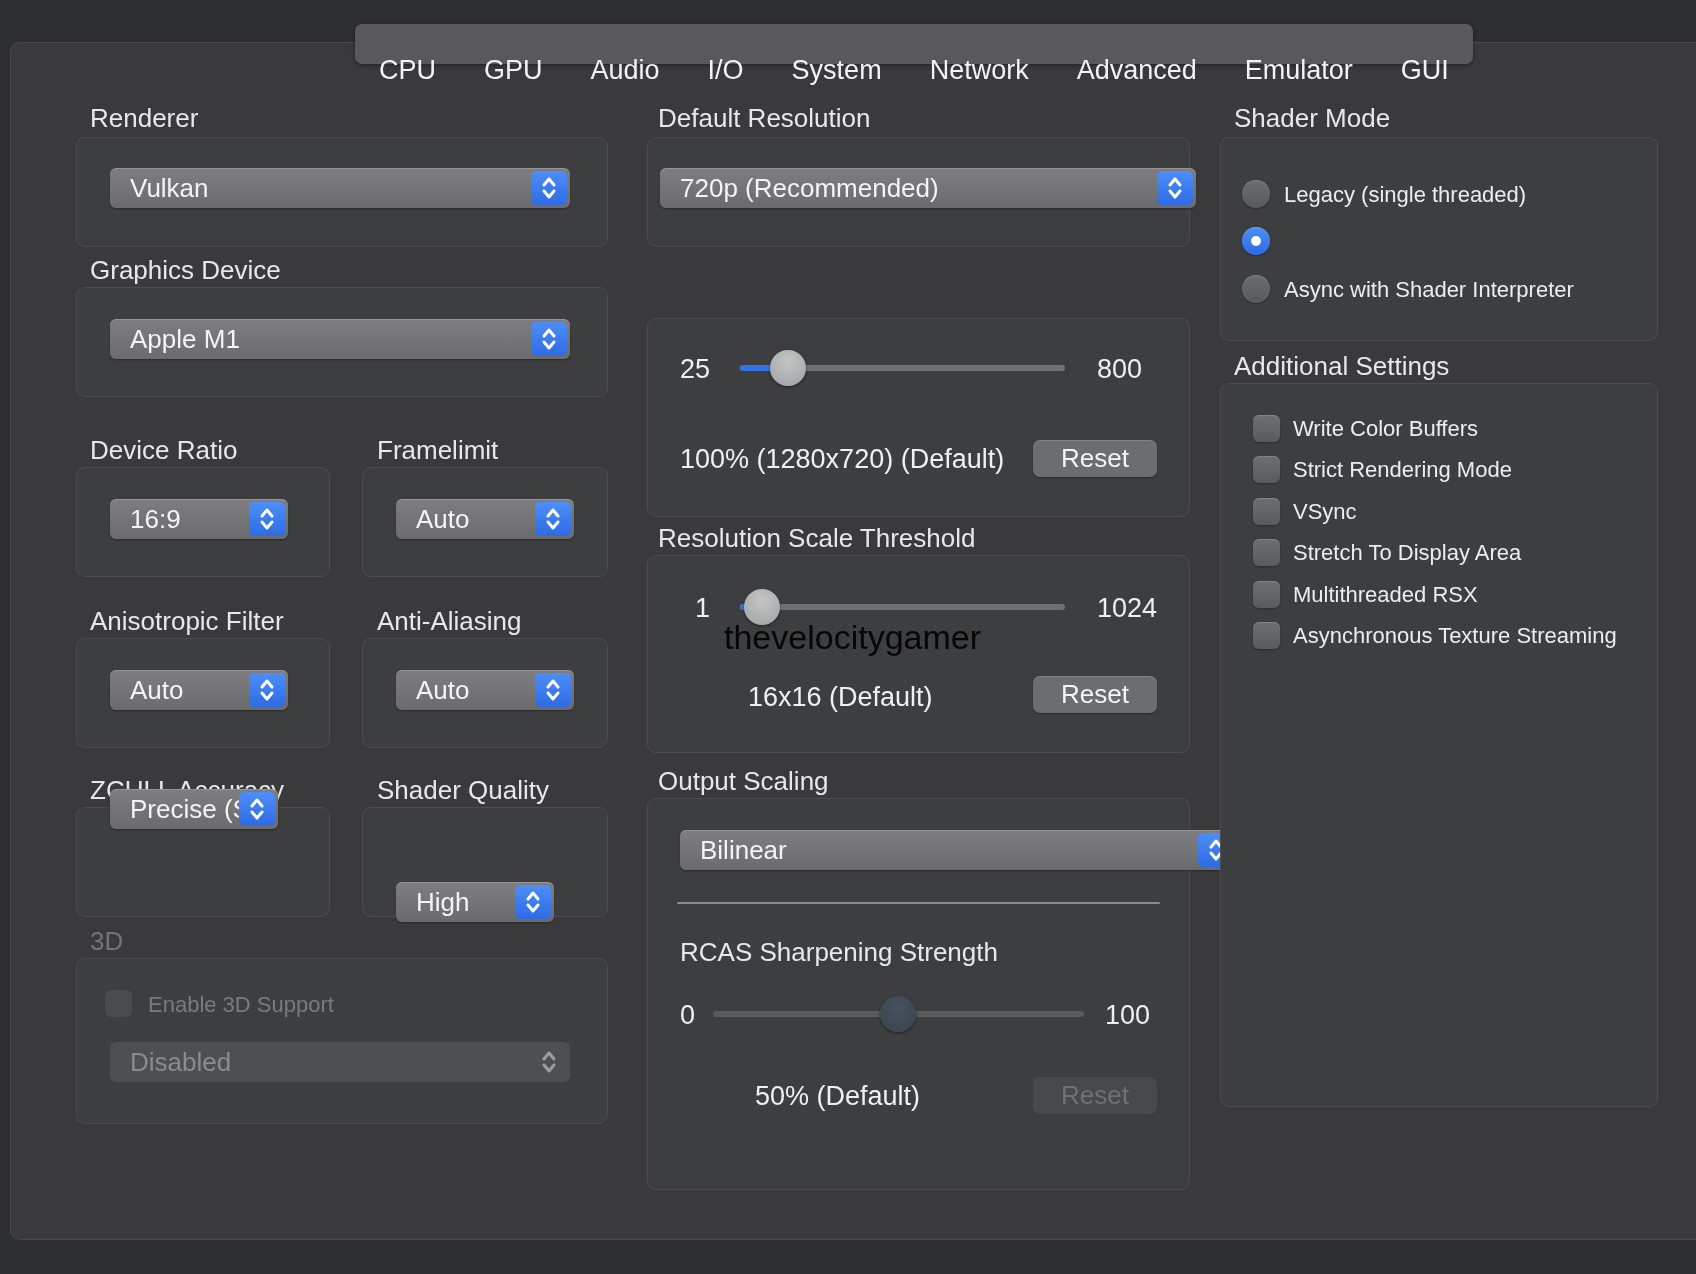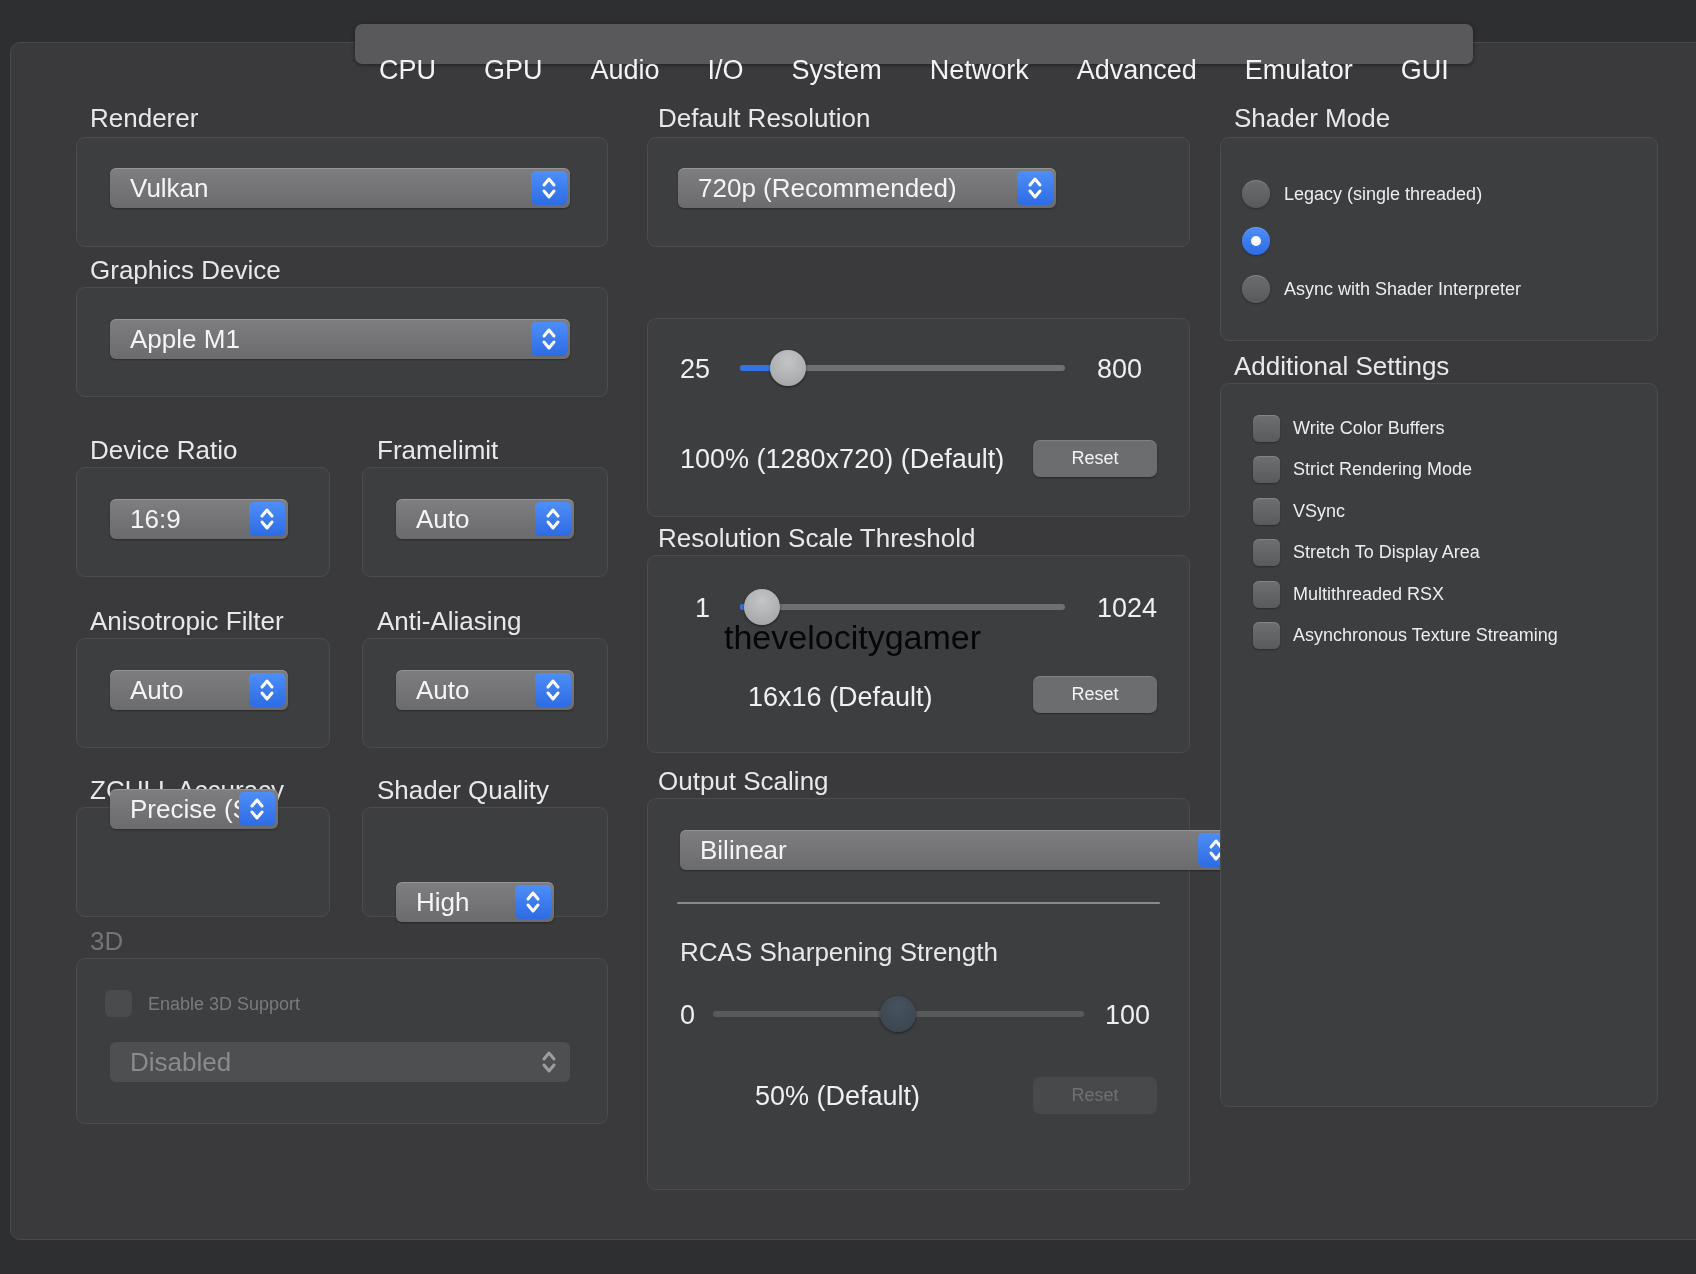--- a/index.html
+++ b/index.html
@@ -62,39 +62,39 @@
   .cb.dim{background:#4A4B4D;box-shadow:none;}
   .radio{
     position:absolute;width:28px;height:28px;border-radius:50%;
     background:linear-gradient(#6C6D6F,#58595B);
     box-shadow:inset 0 1px 0 rgba(255,255,255,.15),0 1px 2px rgba(0,0,0,.3);
   }
   .radio.checked{background:linear-gradient(#4E8EF8,#2D6BE4);}
   .radio.checked::after{
     content:'';position:absolute;left:9px;top:9px;width:10px;height:10px;border-radius:50%;background:#fff;
   }
-  .ctl-label{position:absolute;font-size:18px;line-height:33px;color:#ECEDEE;white-space:nowrap;}
+  .ctl-label{position:absolute;font-size:22px;line-height:33px;color:#ECEDEE;white-space:nowrap;}
   .ctl-label.dim{color:#7A7B7D;}
   
   .track{position:absolute;height:6px;border-radius:3px;background:#6F7072;}
   .track.dim{background:#595A5C;}
   .fill{position:absolute;height:6px;border-radius:3px;background:#3273E6;}
   .thumb{
     position:absolute;width:36px;height:36px;border-radius:50%;
     background:radial-gradient(circle at 50% 32%,#C4C5C7,#9EA0A2);
     box-shadow:0 1px 3px rgba(0,0,0,.5);
   }
   .thumb.dim{background:radial-gradient(circle at 50% 32%,#46525E,#39434D);}
   .minmax{position:absolute;font-size:27px;line-height:32px;color:#EFEFF0;white-space:nowrap;}
   .minmax.r{text-align:right;}
   .status{position:absolute;font-size:27px;line-height:34px;color:#F0F0F1;white-space:nowrap;}
   
   .btn{
     position:absolute;width:124px;height:37px;border-radius:7px;background:#6C6D6F;
-    color:#F4F4F5;font-size:18px;display:flex;align-items:center;justify-content:center;
+    color:#F4F4F5;font-size:26px;display:flex;align-items:center;justify-content:center;
     box-shadow:inset 0 1px 0 rgba(255,255,255,.14),0 1px 2px rgba(0,0,0,.35);cursor:default;
   }
   .btn.disabled{background:#48494B;color:#6F7072;box-shadow:none;}
   .sep{position:absolute;height:2px;background:#8A8B8C;border-radius:1px;}
   .watermark{position:absolute;font-size:34px;color:#060606;white-space:nowrap;z-index:5;}
 </style>
 </head>
 <body>
 
 <div class="screen">
@@ -215,21 +215,21 @@
     <span class="dd-arrows">
       <svg width="20" height="28" viewBox="0 0 20 28">
           <path d="M5 11 L10 5 L15 11" fill="none" stroke="#9C9DA0" stroke-width="3" stroke-linecap="round" stroke-linejoin="round"></path>
           <path d="M5 17 L10 23 L15 17" fill="none" stroke="#9C9DA0" stroke-width="3" stroke-linecap="round" stroke-linejoin="round"></path>
         </svg>
     </span>
   </div>
 
   <div class="glabel" style="left:658px;top:102px">Default Resolution</div>
   <div class="gbox" style="left:647px;top:137px;width:543px;height:110px"></div>
-  <div class="dd" style="left:678px;top:168px;width:378px">
+  <div class="dd" style="left:660px;top:168px;width:536px">
     <span>720p (Recommended)</span>
     <span class="dd-arrows">
       <svg width="20" height="28" viewBox="0 0 20 28">
           <path d="M5 11 L10 5 L15 11" fill="none" stroke="#fff" stroke-width="3" stroke-linecap="round" stroke-linejoin="round"></path>
           <path d="M5 17 L10 23 L15 17" fill="none" stroke="#fff" stroke-width="3" stroke-linecap="round" stroke-linejoin="round"></path>
         </svg>
     </span>
   </div>
 
   <div class="gbox" style="left:647px;top:318px;width:543px;height:199px"></div>

